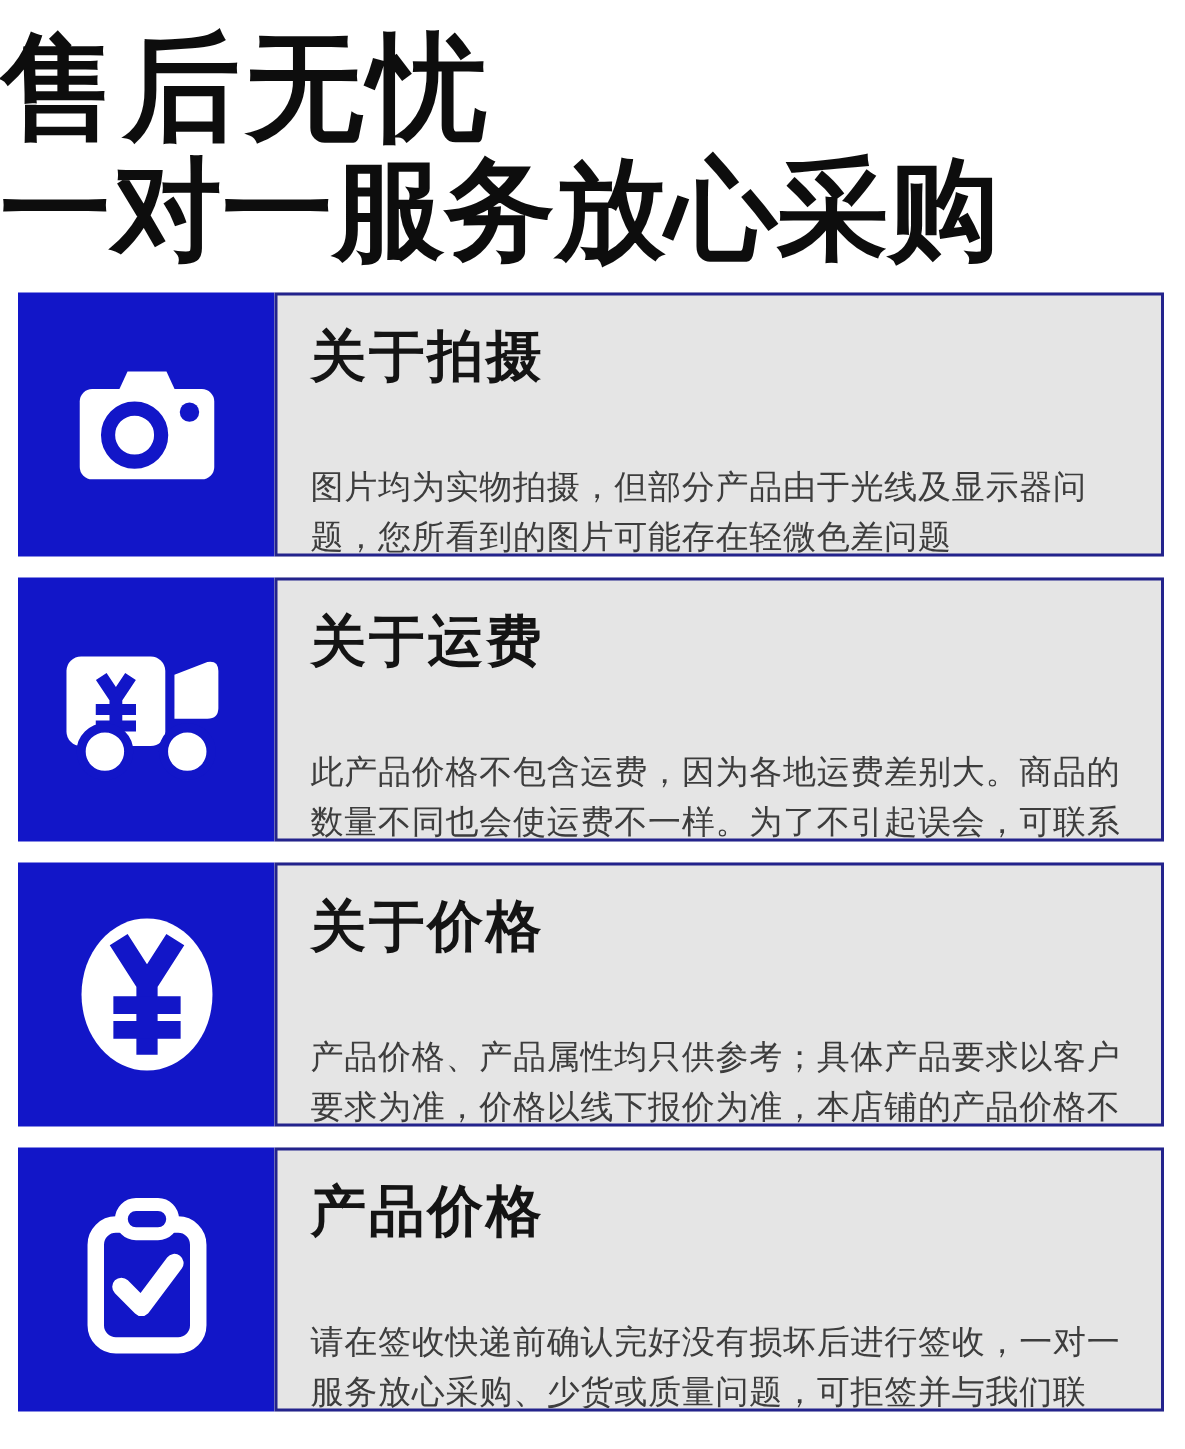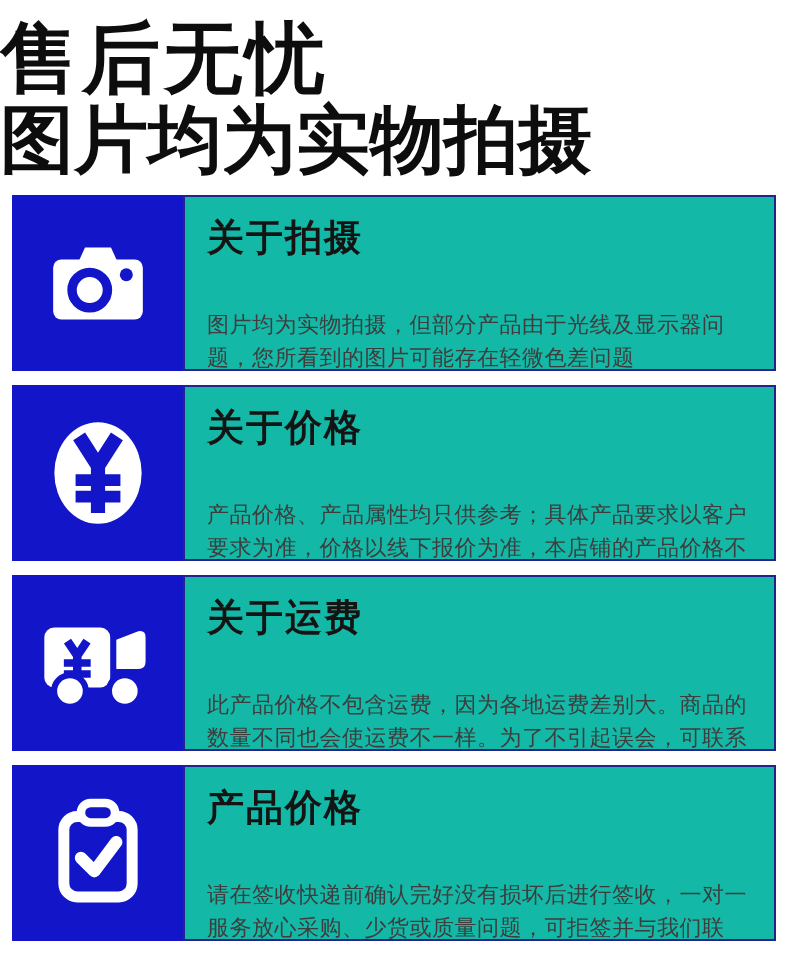--- a/index.html
+++ b/index.html
@@ -46,21 +46,21 @@
   }
   .icon-box{
     flex:0 0 171px;
     background:var(--blue);
     display:flex;
     align-items:center;
     justify-content:center;
   }
   .text-box{
     flex:1;
-    background:#14b8a6;
+    background:#e5e5e5;
     border:2px solid var(--navy);
     padding:14px 16px 0 22px;
     overflow:hidden;
   }
   .sec-heading{
     font-size:37px;
     font-weight:800;
     color:var(--heading);
     letter-spacing:2px;
     margin:6px 0 8px 0;
@@ -73,55 +73,39 @@
     letter-spacing:0.5px;
     margin-top:48px;
   }
   svg{display:block;}
 </style>
 </head>
 <body>
 
 <div class="header">
   <div class="line1">售后无忧</div>
-  <div class="line2">图片均为实物拍摄</div>
+  <div class="line2">一对一服务放心采购</div>
 </div>
 
 <div class="sections">
 
   <div class="section">
     <div class="icon-box">
       <span>
         <svg width="118" height="118" viewBox="0 0 100 100">
           <path d="M33 33 L39 20 H61 L67 33 Z" fill="#fff"></path>
           <rect x="12" y="30" width="76" height="51" rx="7" fill="#fff"></rect>
           <circle cx="43" cy="56" r="15" fill="#fff" stroke="#1216c8" stroke-width="8"></circle>
           <circle cx="74" cy="43" r="5.5" fill="#1216c8"></circle>
         </svg>
       </span>
     </div>
     <div class="text-box">
       <div class="sec-heading">关于拍摄</div>
       <div class="sec-body">图片均为实物拍摄，但部分产品由于光线及显示器问题，您所看到的图片可能存在轻微色差问题</div>
-    </div>
-  </div>
-
-  <div class="section">
-    <div class="icon-box">
-      <span>
-        <svg width="118" height="118" viewBox="0 0 100 100">
-          <ellipse cx="50" cy="50" rx="37" ry="43" fill="#fff"></ellipse>
-          <path d="M34 19 L50 44 M66 19 L50 44 M50 44 L50 84" stroke="#1216c8" stroke-width="12" fill="none"></path>
-          <path d="M31 56 H69 M31 70 H69" stroke="#1216c8" stroke-width="10" fill="none"></path>
-        </svg>
-      </span>
-    </div>
-    <div class="text-box">
-      <div class="sec-heading">关于价格</div>
-      <div class="sec-body">产品价格、产品属性均只供参考；具体产品要求以客户要求为准，价格以线下报价为准，本店铺的产品价格不作为交易价格，仅供参考。</div>
     </div>
   </div>
 
   <div class="section">
     <div class="icon-box">
       <span>
         <svg width="122" height="122" viewBox="0 0 100 100">
           <rect x="6" y="21" width="54" height="49" rx="8" fill="#fff"></rect>
           <path d="M25 32 L33 44 M41 32 L33 44 M33 44 L33 61" stroke="#1216c8" stroke-width="7" fill="none"></path>
           <path d="M22 50 H44 M22 59 H44" stroke="#1216c8" stroke-width="6" fill="none"></path>
@@ -133,20 +117,36 @@
     </div>
     <div class="text-box">
       <div class="sec-heading">关于运费</div>
       <div class="sec-body">此产品价格不包含运费，因为各地运费差别大。商品的数量不同也会使运费不一样。为了不引起误会，可联系客服谢谢!</div>
     </div>
   </div>
 
   <div class="section">
     <div class="icon-box">
       <span>
+        <svg width="118" height="118" viewBox="0 0 100 100">
+          <ellipse cx="50" cy="50" rx="37" ry="43" fill="#fff"></ellipse>
+          <path d="M34 19 L50 44 M66 19 L50 44 M50 44 L50 84" stroke="#1216c8" stroke-width="12" fill="none"></path>
+          <path d="M31 56 H69 M31 70 H69" stroke="#1216c8" stroke-width="10" fill="none"></path>
+        </svg>
+      </span>
+    </div>
+    <div class="text-box">
+      <div class="sec-heading">关于价格</div>
+      <div class="sec-body">产品价格、产品属性均只供参考；具体产品要求以客户要求为准，价格以线下报价为准，本店铺的产品价格不作为交易价格，仅供参考。</div>
+    </div>
+  </div>
+
+  <div class="section">
+    <div class="icon-box">
+      <span>
         <svg width="122" height="122" viewBox="0 0 100 100">
           <rect x="22" y="20" width="56" height="66" rx="11" fill="none" stroke="#fff" stroke-width="9"></rect>
           <rect x="36" y="9" width="28" height="16" rx="8" fill="#1216c8" stroke="#fff" stroke-width="7"></rect>
           <path d="M36 54 L47 65 L65 41" fill="none" stroke="#fff" stroke-width="10" stroke-linecap="round" stroke-linejoin="round"></path>
         </svg>
       </span>
     </div>
     <div class="text-box">
       <div class="sec-heading">产品价格</div>
       <div class="sec-body">请在签收快递前确认完好没有损坏后进行签收，一对一服务放心采购、少货或质量问题，可拒签并与我们联系，我们会尽快为您处理。</div>

